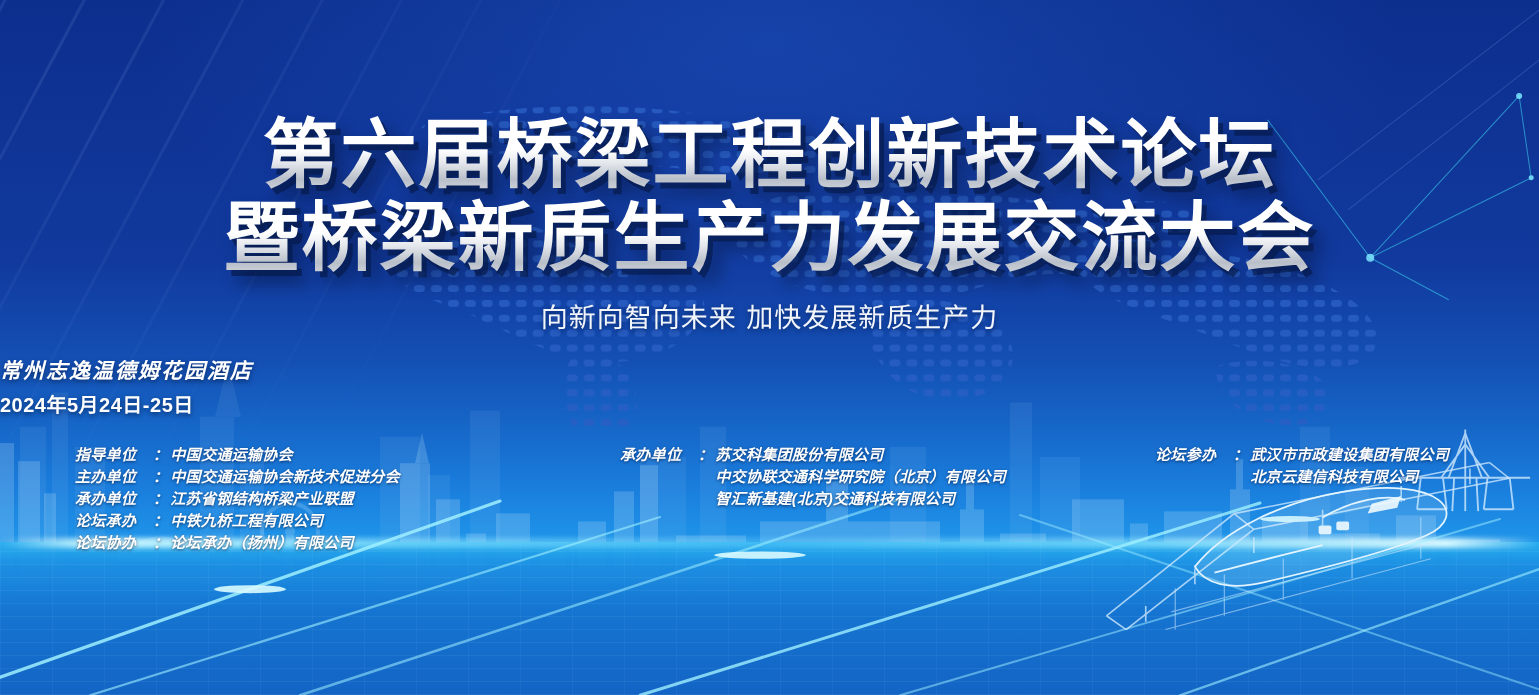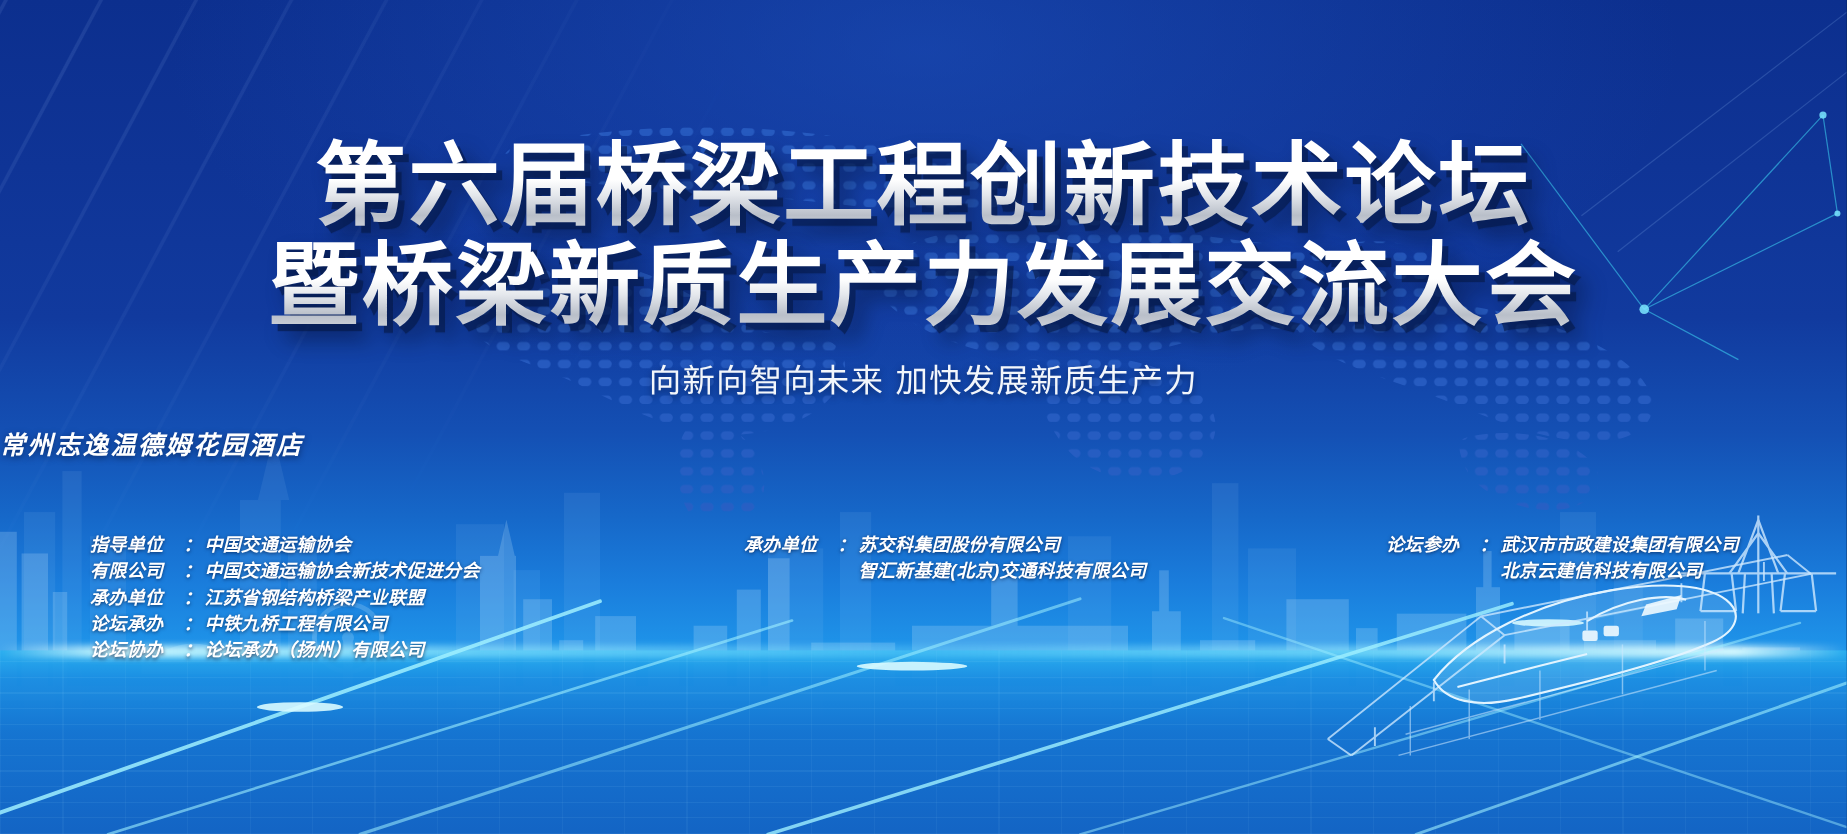--- a/index.html
+++ b/index.html
@@ -379,32 +379,33 @@
 
     <div class="title-block">
       <div class="title-line">第六届桥梁工程创新技术论坛</div>
       <div class="title-line">暨桥梁新质生产力发展交流大会</div>
     </div>
 
     <div class="subtitle">向新向智向未来 加快发展新质生产力</div>
 
     <div class="venue">
       <div class="place">常州志逸温德姆花园酒店</div>
+      <div class="date">2024年5月24日-25日</div>
     </div>
 
     <div class="orgs">
 
       <div class="org-col left">
         <div class="org-row">
           <span class="org-label">指导单位</span>
           <span class="org-colon">：</span>
           <span class="org-value">中国交通运输协会</span>
         </div>
         <div class="org-row">
-          <span class="org-label">有限公司</span>
+          <span class="org-label">主办单位</span>
           <span class="org-colon">：</span>
           <span class="org-value">中国交通运输协会新技术促进分会</span>
         </div>
         <div class="org-row">
           <span class="org-label">承办单位</span>
           <span class="org-colon">：</span>
           <span class="org-value">江苏省钢结构桥梁产业联盟</span>
         </div>
         <div class="org-row">
           <span class="org-label">论坛承办</span>
@@ -420,20 +421,25 @@
 
       <div class="org-col center">
         <div class="org-row">
           <span class="org-label">承办单位</span>
           <span class="org-colon">：</span>
           <span class="org-value">苏交科集团股份有限公司</span>
         </div>
         <div class="org-row cont">
           <span class="org-label">承办单位</span>
           <span class="org-colon">：</span>
+          <span class="org-value">中交协联交通科学研究院（北京）有限公司</span>
+        </div>
+        <div class="org-row cont">
+          <span class="org-label">承办单位</span>
+          <span class="org-colon">：</span>
           <span class="org-value">智汇新基建(北京)交通科技有限公司</span>
         </div>
       </div>
 
       <div class="org-col right">
         <div class="org-row">
           <span class="org-label">论坛参办</span>
           <span class="org-colon">：</span>
           <span class="org-value">武汉市市政建设集团有限公司</span>
         </div>

